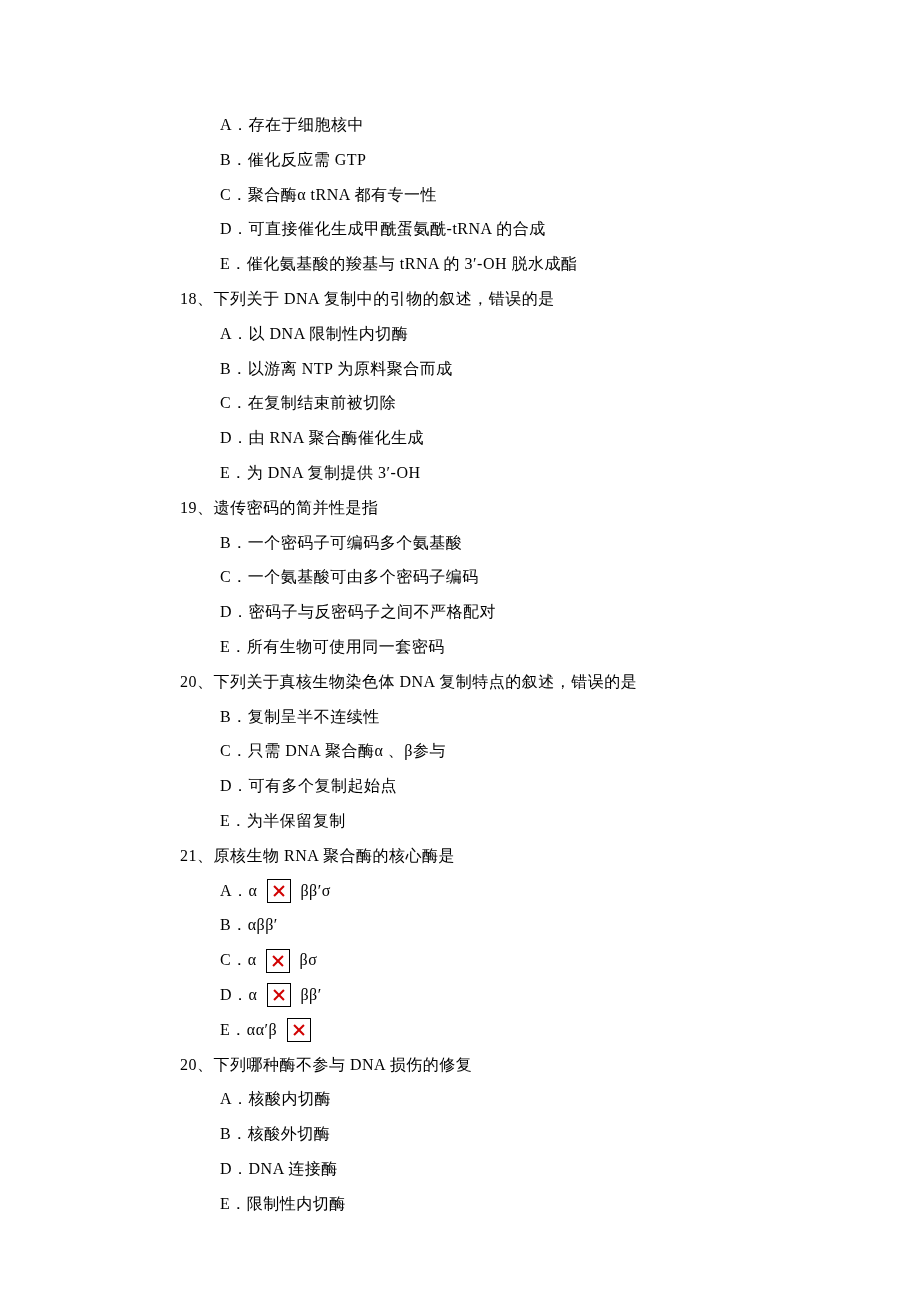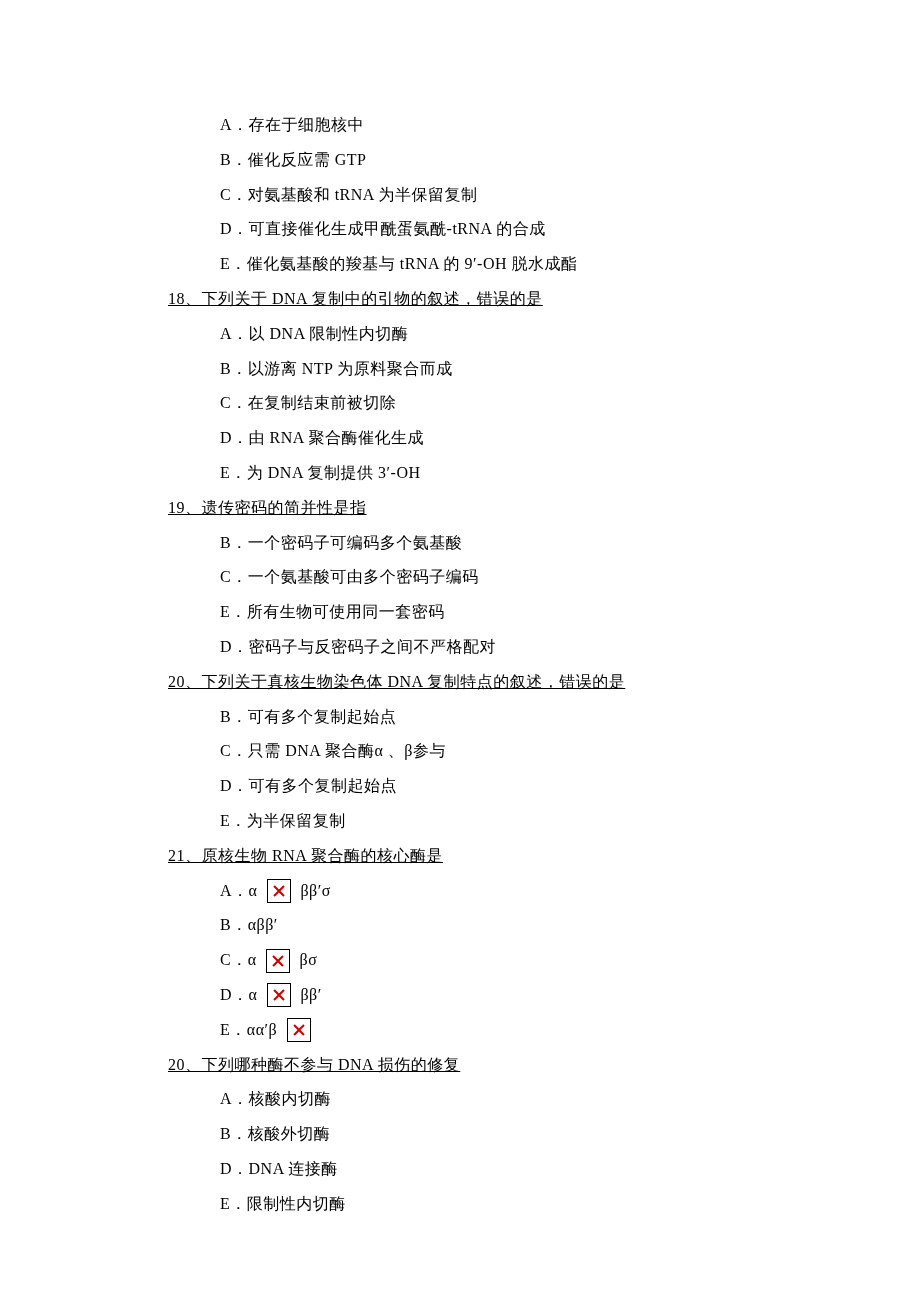--- a/index.html
+++ b/index.html
@@ -15,23 +15,22 @@
   .page {
     padding: 105px 90px 90px 168px;
   }
   .option-line {
     padding-left: 52px;
     margin: 6px 0;
     letter-spacing: 0.5px;
     white-space: nowrap;
   }
   .question-line {
-    margin: 6px 0;
+    margin: 6px 12px;
     letter-spacing: 0.5px;
-    text-decoration: underline;
   }
   .broken-img {
     display: inline-block;
     width: 22px;
     height: 22px;
     border: 1px solid #000;
     vertical-align: middle;
     position: relative;
     margin: 0 3px;
     background: #fff;
@@ -58,39 +57,39 @@
     white-space: pre;
   }
 </style>
 </head>
 <body>
 
 <div class="page">
 
   <div class="option-line">A．存在于细胞核中</div>
   <div class="option-line">B．催化反应需 GTP</div>
-  <div class="option-line">C．对氨基酸和 tRNA 为半保留复制</div>
+  <div class="option-line">C．聚合酶α tRNA 都有专一性</div>
   <div class="option-line">D．可直接催化生成甲酰蛋氨酰-tRNA 的合成</div>
-  <div class="option-line">E．催化氨基酸的羧基与 tRNA 的 9′-OH 脱水成酯</div>
+  <div class="option-line">E．催化氨基酸的羧基与 tRNA 的 3′-OH 脱水成酯</div>
 
   <div class="question-line">18、下列关于 DNA 复制中的引物的叙述，错误的是</div>
   <div class="option-line">A．以 DNA 限制性内切酶</div>
   <div class="option-line">B．以游离 NTP 为原料聚合而成</div>
   <div class="option-line">C．在复制结束前被切除</div>
   <div class="option-line">D．由 RNA 聚合酶催化生成</div>
   <div class="option-line">E．为 DNA 复制提供 3′-OH</div>
 
   <div class="question-line">19、遗传密码的简并性是指</div>
   <div class="option-line">B．一个密码子可编码多个氨基酸</div>
   <div class="option-line">C．一个氨基酸可由多个密码子编码</div>
+  <div class="option-line">D．密码子与反密码子之间不严格配对</div>
   <div class="option-line">E．所有生物可使用同一套密码</div>
-  <div class="option-line">D．密码子与反密码子之间不严格配对</div>
 
   <div class="question-line">20、下列关于真核生物染色体 DNA 复制特点的叙述，错误的是</div>
-  <div class="option-line">B．可有多个复制起始点</div>
+  <div class="option-line">B．复制呈半不连续性</div>
   <div class="option-line">C．只需 DNA 聚合酶α 、β参与</div>
   <div class="option-line">D．可有多个复制起始点</div>
   <div class="option-line">E．为半保留复制</div>
 
   <div class="question-line">21、原核生物 RNA 聚合酶的核心酶是</div>
 
   <div class="option-line with-img">
     <span class="pre">A．α </span>
     <span class="broken-img"></span>
     <span class="post"> ββ′σ</span>

